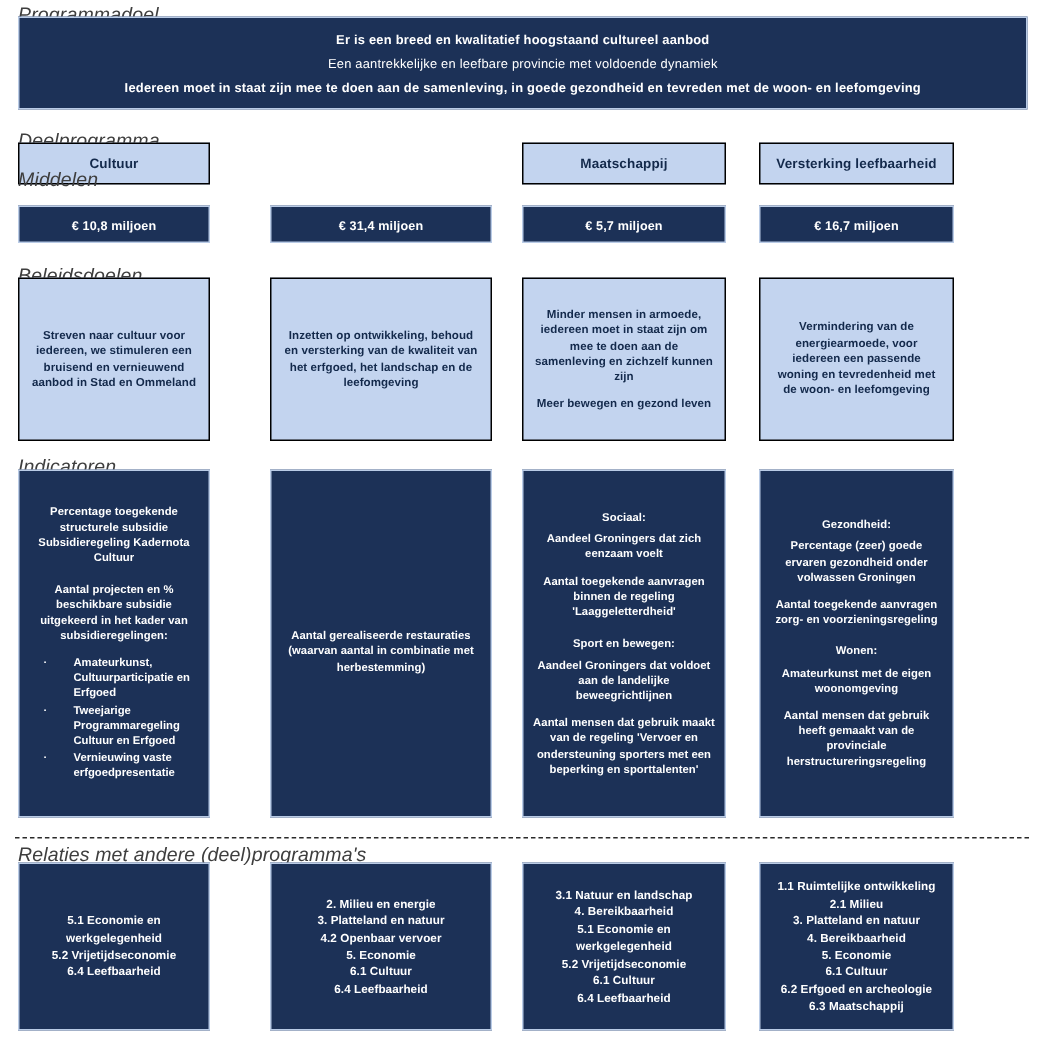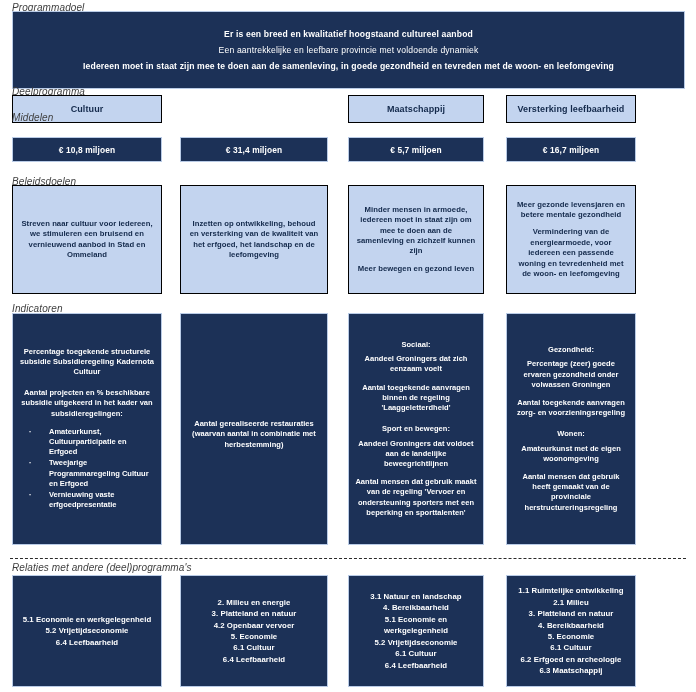--- a/index.html
+++ b/index.html
@@ -18,21 +18,21 @@
     position: relative;
     width: 696px;
     height: 692px;
     box-sizing: border-box;
   }
 
   
   .section-label {
     position: absolute;
     font-style: italic;
-    font-size: 10px;
+    font-size: 13px;
     color: #3e3e3e;
     letter-spacing: .1px;
     white-space: nowrap;
     font-family: "Liberation Sans", sans-serif;
   }
 
   
   .box {
     position: absolute;
     box-sizing: border-box;
@@ -51,21 +51,21 @@
     background: #c3d4ef;
     border: 1.5px solid #000000;
     color: #13294b;
   }
 
   
   #programmadoel-banner {
     left: 12px;
     top: 11px;
     width: 673px;
-    height: 78px;
+    height: 62px;
     padding: 4px 6px;
     justify-content: center;
     gap: 4px;
     text-align: center;
   }
   #programmadoel-banner .ln {
     font-size: 8.6px;
     line-height: 12px;
     font-weight: bold;
     letter-spacing: .15px;
@@ -169,21 +169,21 @@
     justify-content: center;
   }
   .rel-box .item {
     font-size: 7.8px;
     line-height: 11.4px;
     font-weight: bold;
     letter-spacing: .05px;
   }
 
   
-  .col1 { left: 12px;  width: 150px; }
+  .col1 { left: 12px;  width: 128px; }
   .col2 { left: 180px; width: 148px; }
   .col3 { left: 348px; width: 136px; }
   .col4 { left: 506px; width: 130px; }
 </style>
 </head>
 <body>
 
 <div class="page">
 
   <div class="section-label" style="left:12px; top:2px;">Programmadoel</div>
@@ -227,21 +227,20 @@
     <p>Streven naar cultuur voor iedereen, we stimuleren een bruisend en vernieuwend aanbod in Stad en Ommeland</p>
   </div>
   <div class="box light beleid-box col2">
     <p>Inzetten op ontwikkeling, behoud en versterking van de kwaliteit van het erfgoed, het landschap en de leefomgeving</p>
   </div>
   <div class="box light beleid-box col3">
     <p>Minder mensen in armoede, iedereen moet in staat zijn om mee te doen aan de samenleving en zichzelf kunnen zijn</p>
     <p>Meer bewegen en gezond leven</p>
   </div>
   <div class="box light beleid-box col4">
-    <p>Meer gezonde levensjaren en betere mentale gezondheid</p>
     <p>Vermindering van de energiearmoede, voor iedereen een passende woning en tevredenheid met de woon- en leefomgeving</p>
   </div>
 
   <div class="section-label" style="left:12px; top:303px;">Indicatoren</div>
 
   <div class="box dark ind-box col1">
     <div class="grp">
       <p>Percentage toegekende structurele subsidie Subsidieregeling Kadernota Cultuur</p>
     </div>
     <div class="gap"></div>

